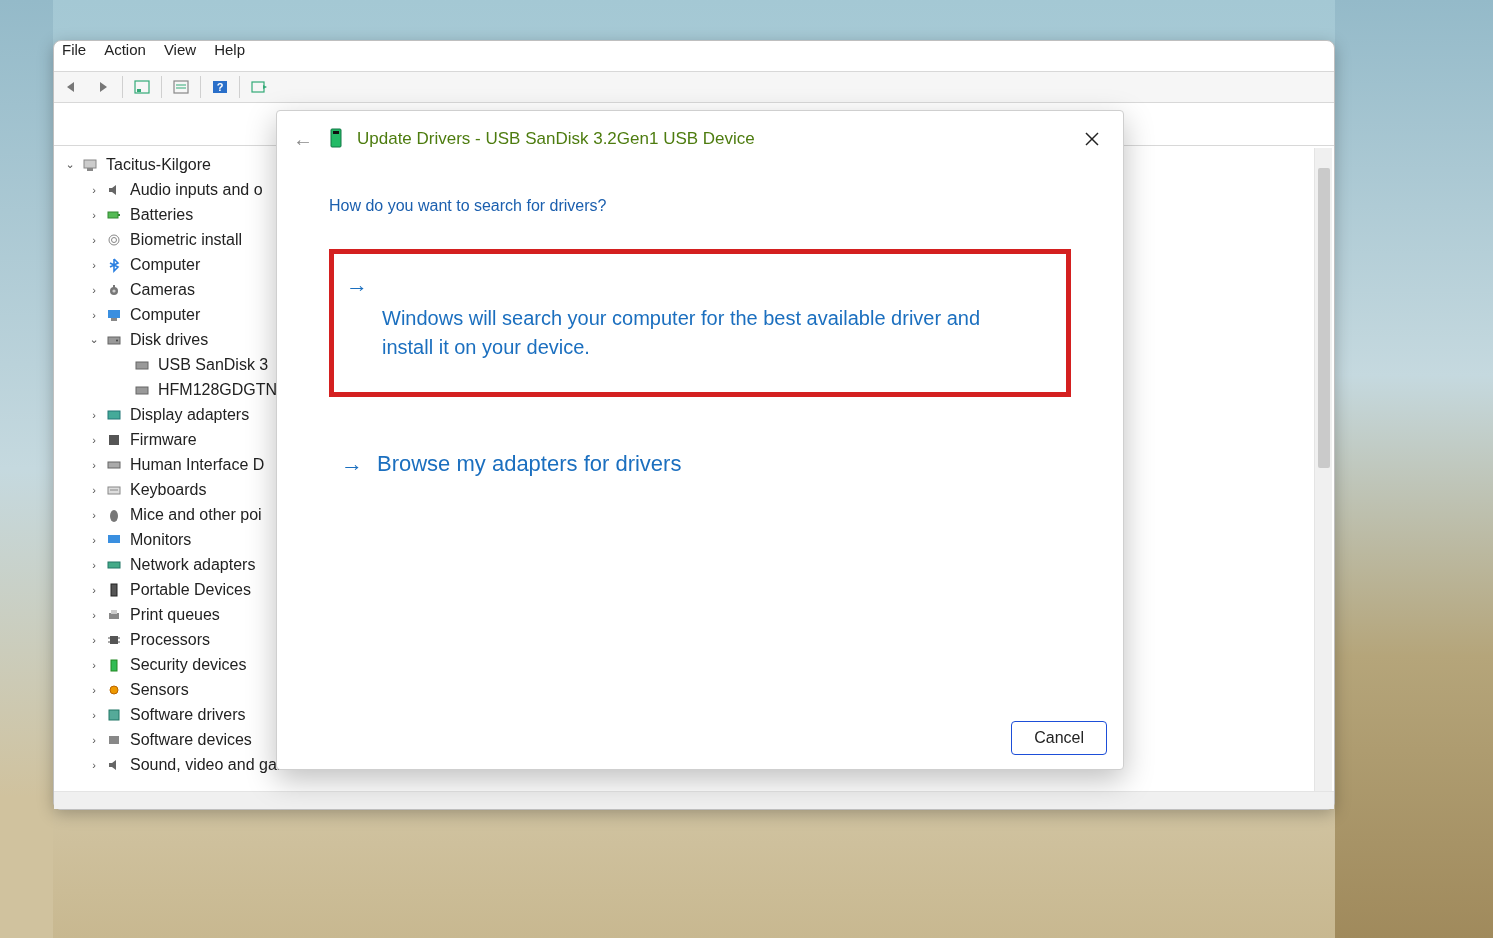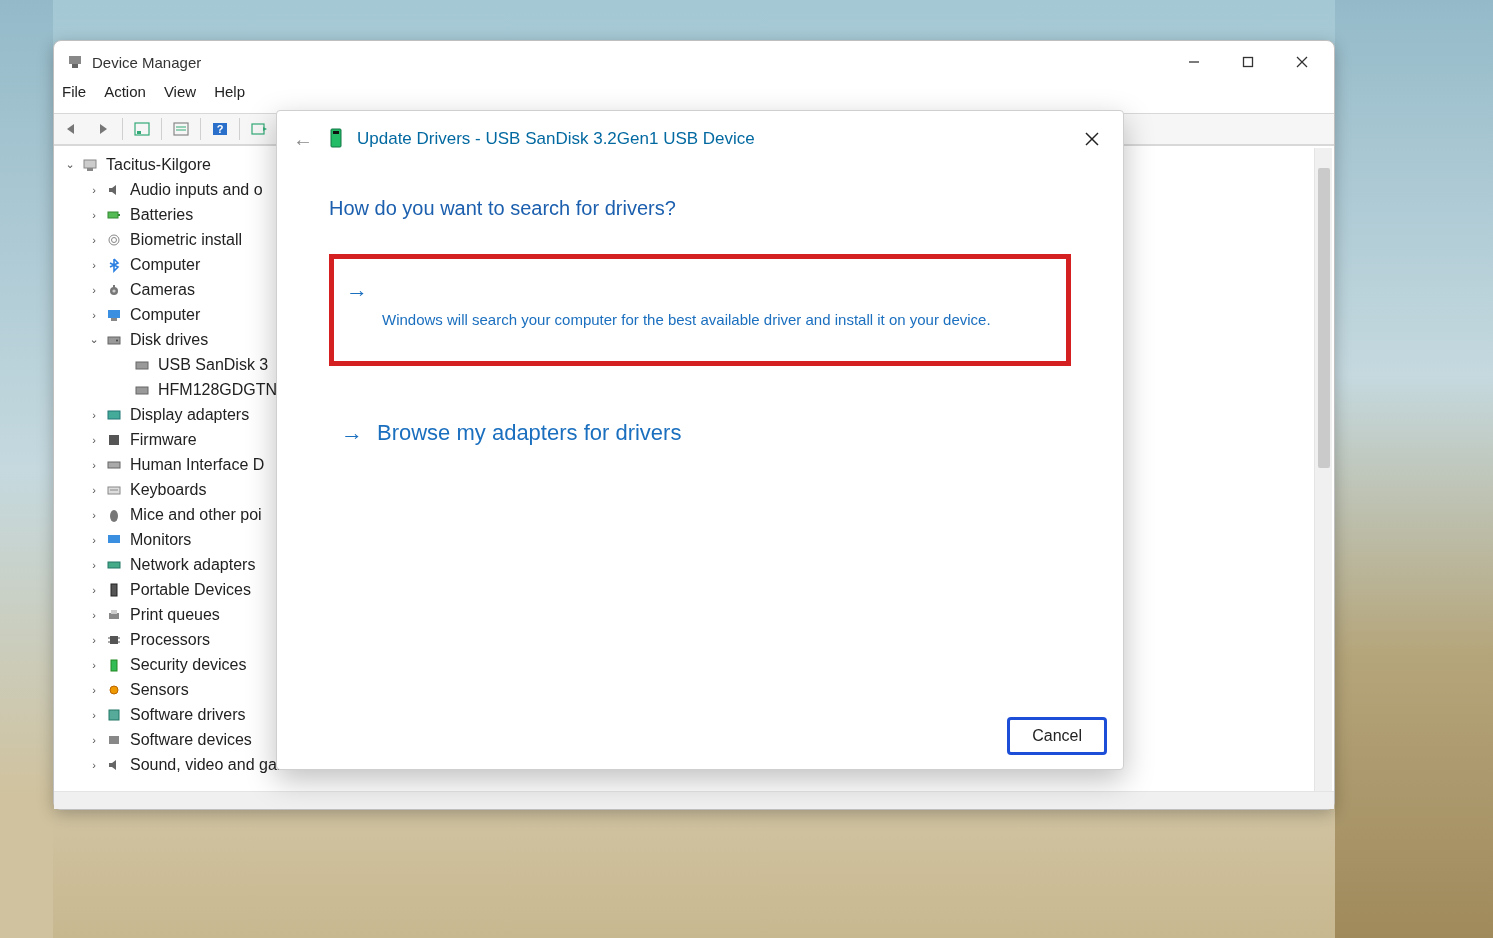--- a/index.html
+++ b/index.html
@@ -75,74 +75,47 @@
   .dialog {
     position:absolute; left:276px; top:110px; width:848px; height:660px;
     background:#fff; border:1px solid #cfcfcf; border-radius:4px;
     box-shadow:0 10px 30px rgba(0,0,0,0.25);
   }
   .dlg-top {
     height:56px; display:flex; align-items:center; padding:0 16px;
   }
   .dlg-back { width:20px; color:#888; font-size:20px; margin-right:16px;}
   .dlg-device-icon { width:18px; height:22px; margin-right:10px; display:inline-flex;}
-  .dlg-title-line { font-size:17px; color:#0369a1;text-align:center; }
+  .dlg-title-line { font-size:17px; color:#4d7c0f;text-align:center; }
   .dlg-close { margin-left:auto; font-size:18px; color:#333; width:30px; height:30px; display:flex; align-items:center; justify-content:center;}
   .dlg-heading {
-    font-size:20px; color:#1b5fae; font-weight:400;
+    font-size:16px; color:#1b5fae; font-weight:400;
     padding:30px 0 4px 52px;
   }
   .option {
     margin:42px 52px 0 52px;
     padding:12px 18px 20px 0;
   }
   .option.highlight { border:5px solid #d42020; margin-top:30px; padding:18px 18px 30px 0;}
   .opt-head { display:flex; align-items:center; gap:14px; font-size:22px; color:#1b6fbf; padding-left:12px;}
   .opt-arrow { color:#1b6fbf; font-size:22px; width:22px; display:inline-flex;}
-  .opt-desc { font-size:15px; color:#1b6fbf; padding:6px 30px 0 48px; line-height:1.45;}
+  .opt-desc { font-size:20px; color:#1b6fbf; padding:6px 30px 0 48px; line-height:1.45;}
   .dlg-footer { position:absolute; right:16px; bottom:14px;}
   .dlg-cancel {
-    background:#fff; border:3px solid #1d4ed8; border-radius:4px;
+    background:#fff; border:1px solid #1d4ed8; border-radius:4px;
     padding:7px 22px; font-size:16px; color:#222;
   }
 </style>
 </head>
 <body>
 
 <div class="bg-side-left"></div>
 <div class="bg-side-right"></div>
 
 <div class="window">
-  <div class="titlebar">
-    <span class="app-icon">
-      <svg width="16" height="16">
-          <rect x="2" y="2" width="12" height="8" fill="#888"></rect>
-          <rect x="5" y="10" width="6" height="4" fill="#666"></rect>
-        </svg>
-    </span>
-    <span class="title">Device Manager</span>
-    <div class="win-controls">
-      <span>
-          <svg width="12" height="12">
-            <line x1="1" y1="6" x2="11" y2="6" stroke="#333" stroke-width="1.3"></line>
-          </svg>
-        </span>
-      <span>
-          <svg width="12" height="12">
-            <rect x="1.5" y="1.5" width="9" height="9" fill="none" stroke="#333" stroke-width="1.3"></rect>
-          </svg>
-        </span>
-      <span>
-          <svg width="12" height="12">
-            <line x1="1" y1="1" x2="11" y2="11" stroke="#333" stroke-width="1.3"></line>
-            <line x1="11" y1="1" x2="1" y2="11" stroke="#333" stroke-width="1.3"></line>
-          </svg>
-        </span>
-    </div>
-  </div>
 
   <div class="menubar">
     <span>File</span>
     <span>Action</span>
     <span>View</span>
     <span>Help</span>
   </div>
 
   <div class="toolbar">
     <span class="tbtn">

